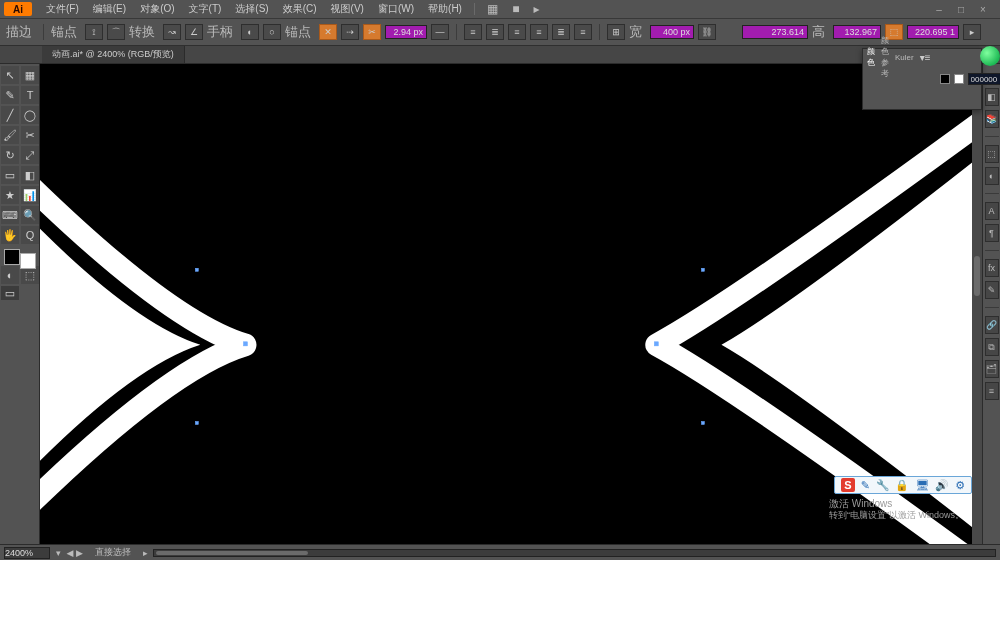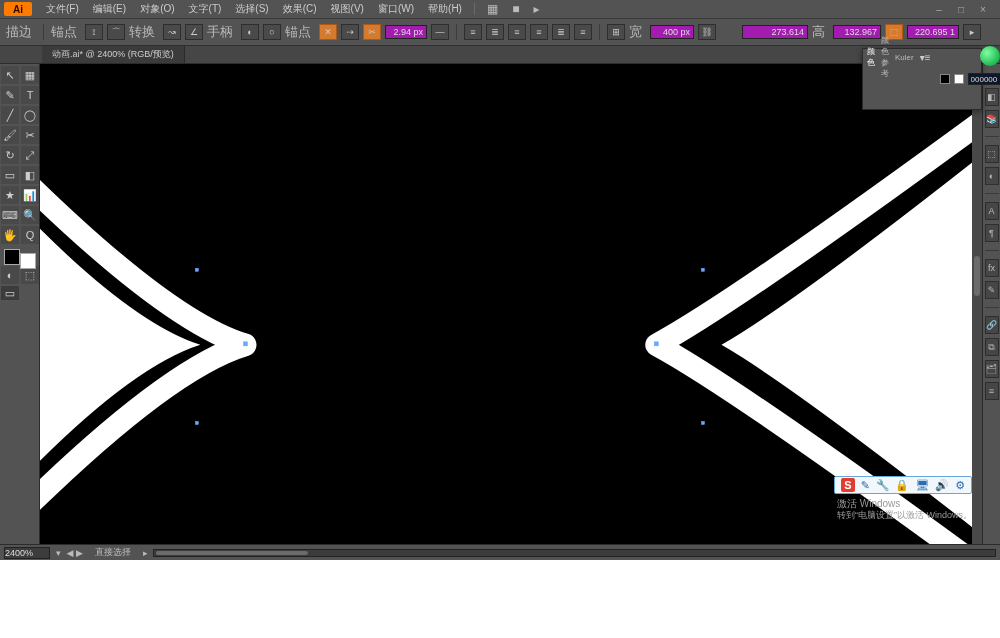--- a/index.html
+++ b/index.html
@@ -147,21 +147,21 @@
   }
   .canvas {
     position:absolute; inset:0;
     background:#000;
   }
   .canvas svg { position:absolute; inset:0; width:100%; height:100%; }
   .anchor {
     fill:#6aa8ff; stroke:#6aa8ff; stroke-width:0.5;
   }
   .activation-text {
-    position:absolute; right:10px; bottom:22px;
+    position:absolute; right:18px; bottom:22px;
     font-size:10px; color:#9a9a9a;
     text-align:left; line-height:1.3;
     pointer-events:none;
   }
   .tray-bar {
     position:absolute; right:10px; bottom:50px;
     height:18px;
     background:#f2f7fb; border:1px solid #6aa6d8;
     display:flex; align-items:center; gap:6px;
     padding:0 6px;

